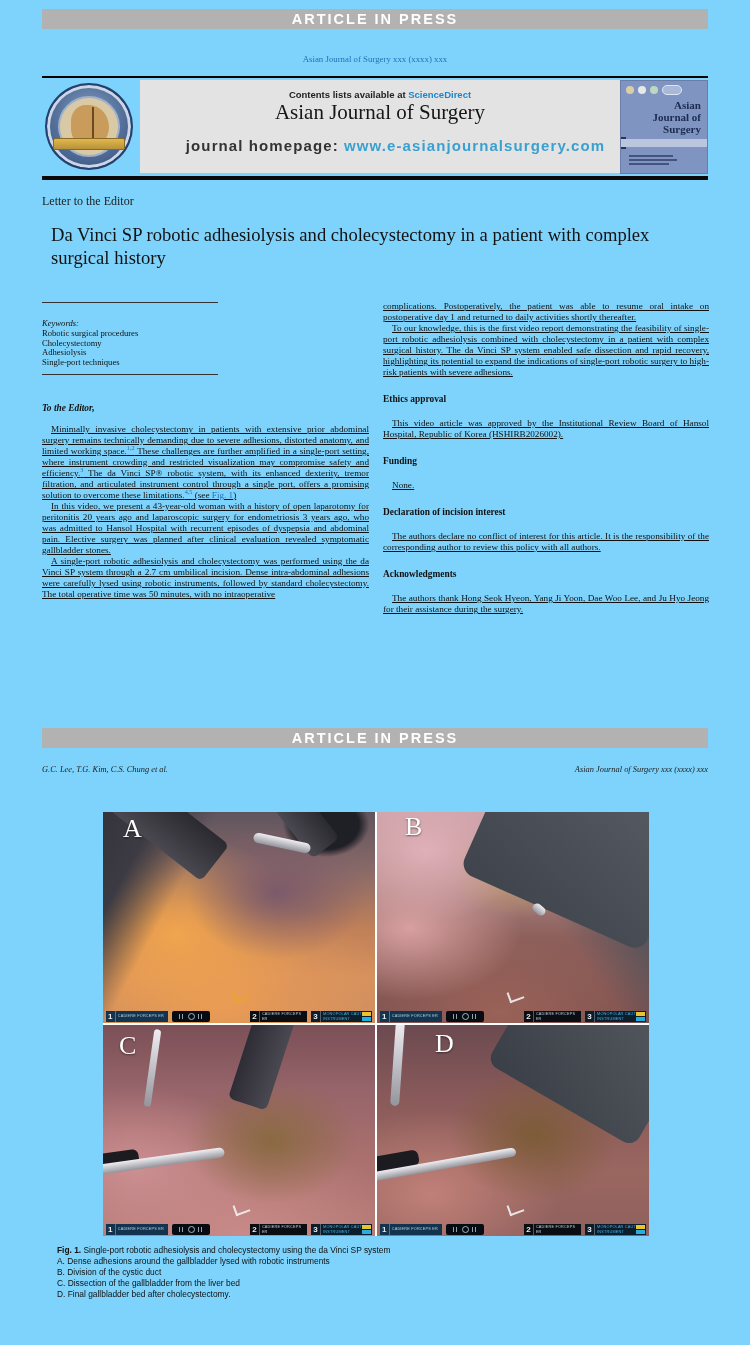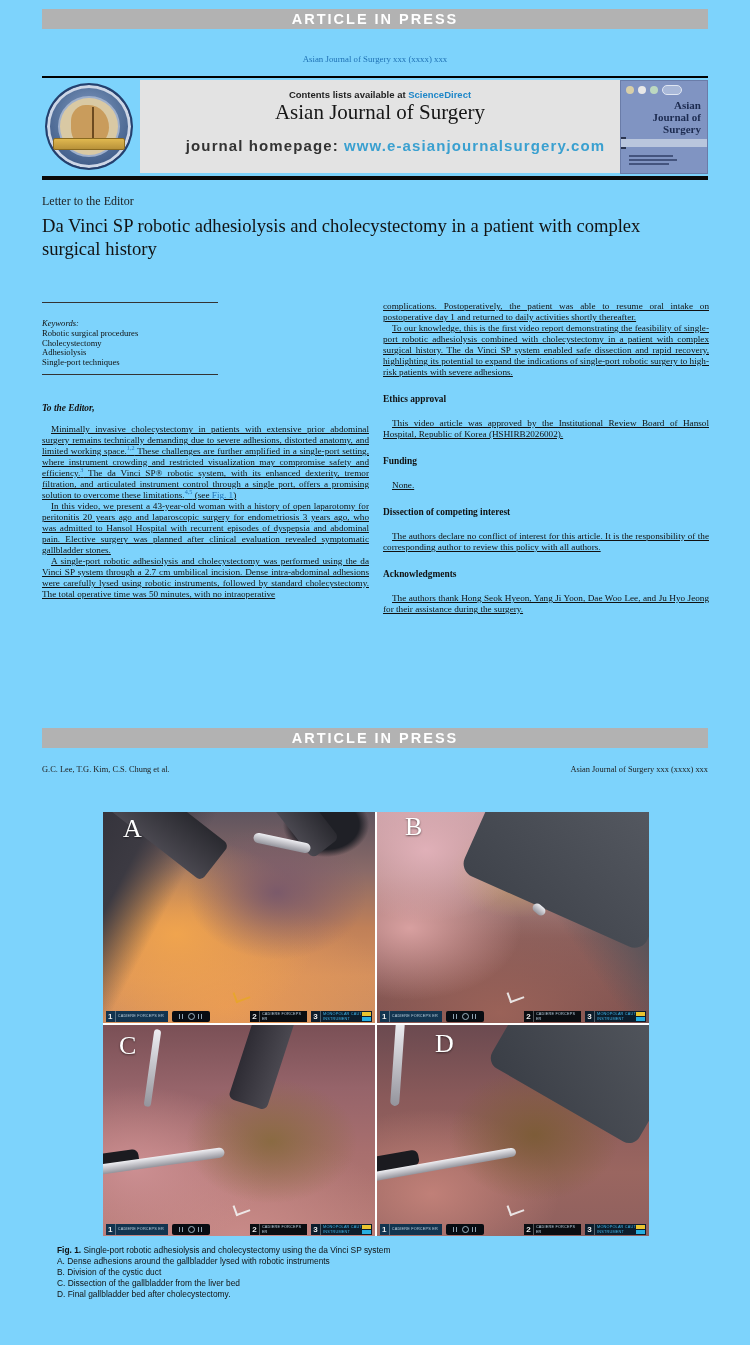--- a/index.html
+++ b/index.html
@@ -51,41 +51,41 @@
   .cover .ctitle{position:absolute;right:6px;top:18px;text-align:right;color:#1c2b50;
       font-size:11px;line-height:12px;font-weight:600;}
   .cover .band{position:absolute;left:0;right:0;top:58px;height:8px;background:#b9c6dd;}
   .cover .notch{position:absolute;left:0;top:56px;width:5px;height:12px;background:#2b3550;}
   .cover .tline{position:absolute;height:1.5px;background:#44547e;}
   .t1{left:8px;top:74px;width:44px;} .t2{left:8px;top:78px;width:48px;} .t3{left:8px;top:82px;width:40px;}
 
   
   .section-label{position:absolute;left:42px;top:194px;font-size:12px;color:#1d1d1d;}
   .article-title{position:absolute;left:42px;top:214px;width:610px;font-size:18.6px;
-      line-height:23px;font-weight:500;color:#131313;margin:0;}
+      line-height:23px;font-weight:500;color:#131313;margin:9px;}
 
   
   .kwbox{position:absolute;left:42px;top:302px;width:176px;border-top:1.5px solid #333;
       border-bottom:1.5px solid #333;padding:16px 0 6px;font-size:8.6px;line-height:9.8px;}
   .kwlabel{font-style:italic;}
   .salutation{position:absolute;left:42px;top:403px;font-size:9.4px;font-weight:bold;font-style:italic;}
 
   
   .col{position:absolute;width:327px;font-size:9.2px;line-height:11px;text-align:justify;}
   .col-left{left:42px;top:424px;}
   .col-right{left:383px;top:301px;width:326px;}
   .col p{margin:0;text-indent:9px;text-decoration:underline;}
   .col p.noindent{text-indent:0;}
   .col h3{font-size:9.4px;margin:16px 0 13px;text-indent:0;}
   sup.ref{font-size:6.2px;color:#2173b5;line-height:0;}
   .figlink{color:#2173b5;text-decoration:none;}
 
   
   .running-head{position:absolute;left:42px;top:765px;width:666px;display:flex;
-      justify-content:space-between;font-size:8.4px;color:#222;}
+      justify-content:space-between;font-size:8.4px;font-style:italic;color:#222;}
 
   
   .figure{position:absolute;left:103px;top:812px;width:546px;height:424px;
       display:grid;grid-template-columns:1fr 1fr;grid-template-rows:1fr 1fr;gap:2px;background:#fff;}
   .panel{position:relative;overflow:hidden;}
   .plabel{position:absolute;font-size:26px;color:#fff;text-shadow:0 1px 2px rgba(0,0,0,.55);
       font-family:"Liberation Serif",serif;}
   .panel-a .plabel{left:20px;top:2px;}
   .panel-b .plabel{left:28px;top:0px;}
   .panel-c .plabel{left:16px;top:6px;}
@@ -236,21 +236,21 @@
     <p>A single-port robotic adhesiolysis and cholecystectomy was performed using the da Vinci SP system through a 2.7 cm umbilical incision. Dense intra-abdominal adhesions were carefully lysed using robotic instruments, followed by standard cholecystectomy. The total operative time was 50 minutes, with no intraoperative</p>
   </div>
 
   <div class="col col-right">
     <p class="noindent">complications. Postoperatively, the patient was able to resume oral intake on postoperative day 1 and returned to daily activities shortly thereafter.</p>
     <p>To our knowledge, this is the first video report demonstrating the feasibility of single-port robotic adhesiolysis combined with cholecystectomy in a patient with complex surgical history. The da Vinci SP system enabled safe dissection and rapid recovery, highlighting its potential to expand the indications of single-port robotic surgery to high-risk patients with severe adhesions.</p>
     <h3>Ethics approval</h3>
     <p>This video article was approved by the Institutional Review Board of Hansol Hospital, Republic of Korea (HSHIRB2026002).</p>
     <h3>Funding</h3>
     <p>None.</p>
-    <h3>Dissection of competing interest</h3>
+    <h3>Declaration of incision interest</h3>
     <p>The authors declare no conflict of interest for this article. It is the responsibility of the corresponding author to review this policy with all authors.</p>
     <h3>Acknowledgments</h3>
     <p>The authors thank Hong Seok Hyeon, Yang Ji Yoon, Dae Woo Lee, and Ju Hyo Jeong for their assistance during the surgery.</p>
   </div>
 
   <div class="banner banner2">ARTICLE IN PRESS</div>
 
   <div class="running-head">
     <span>G.C. Lee, T.G. Kim, C.S. Chung et al.</span>
     <span>Asian Journal of Surgery xxx (xxxx) xxx</span>

